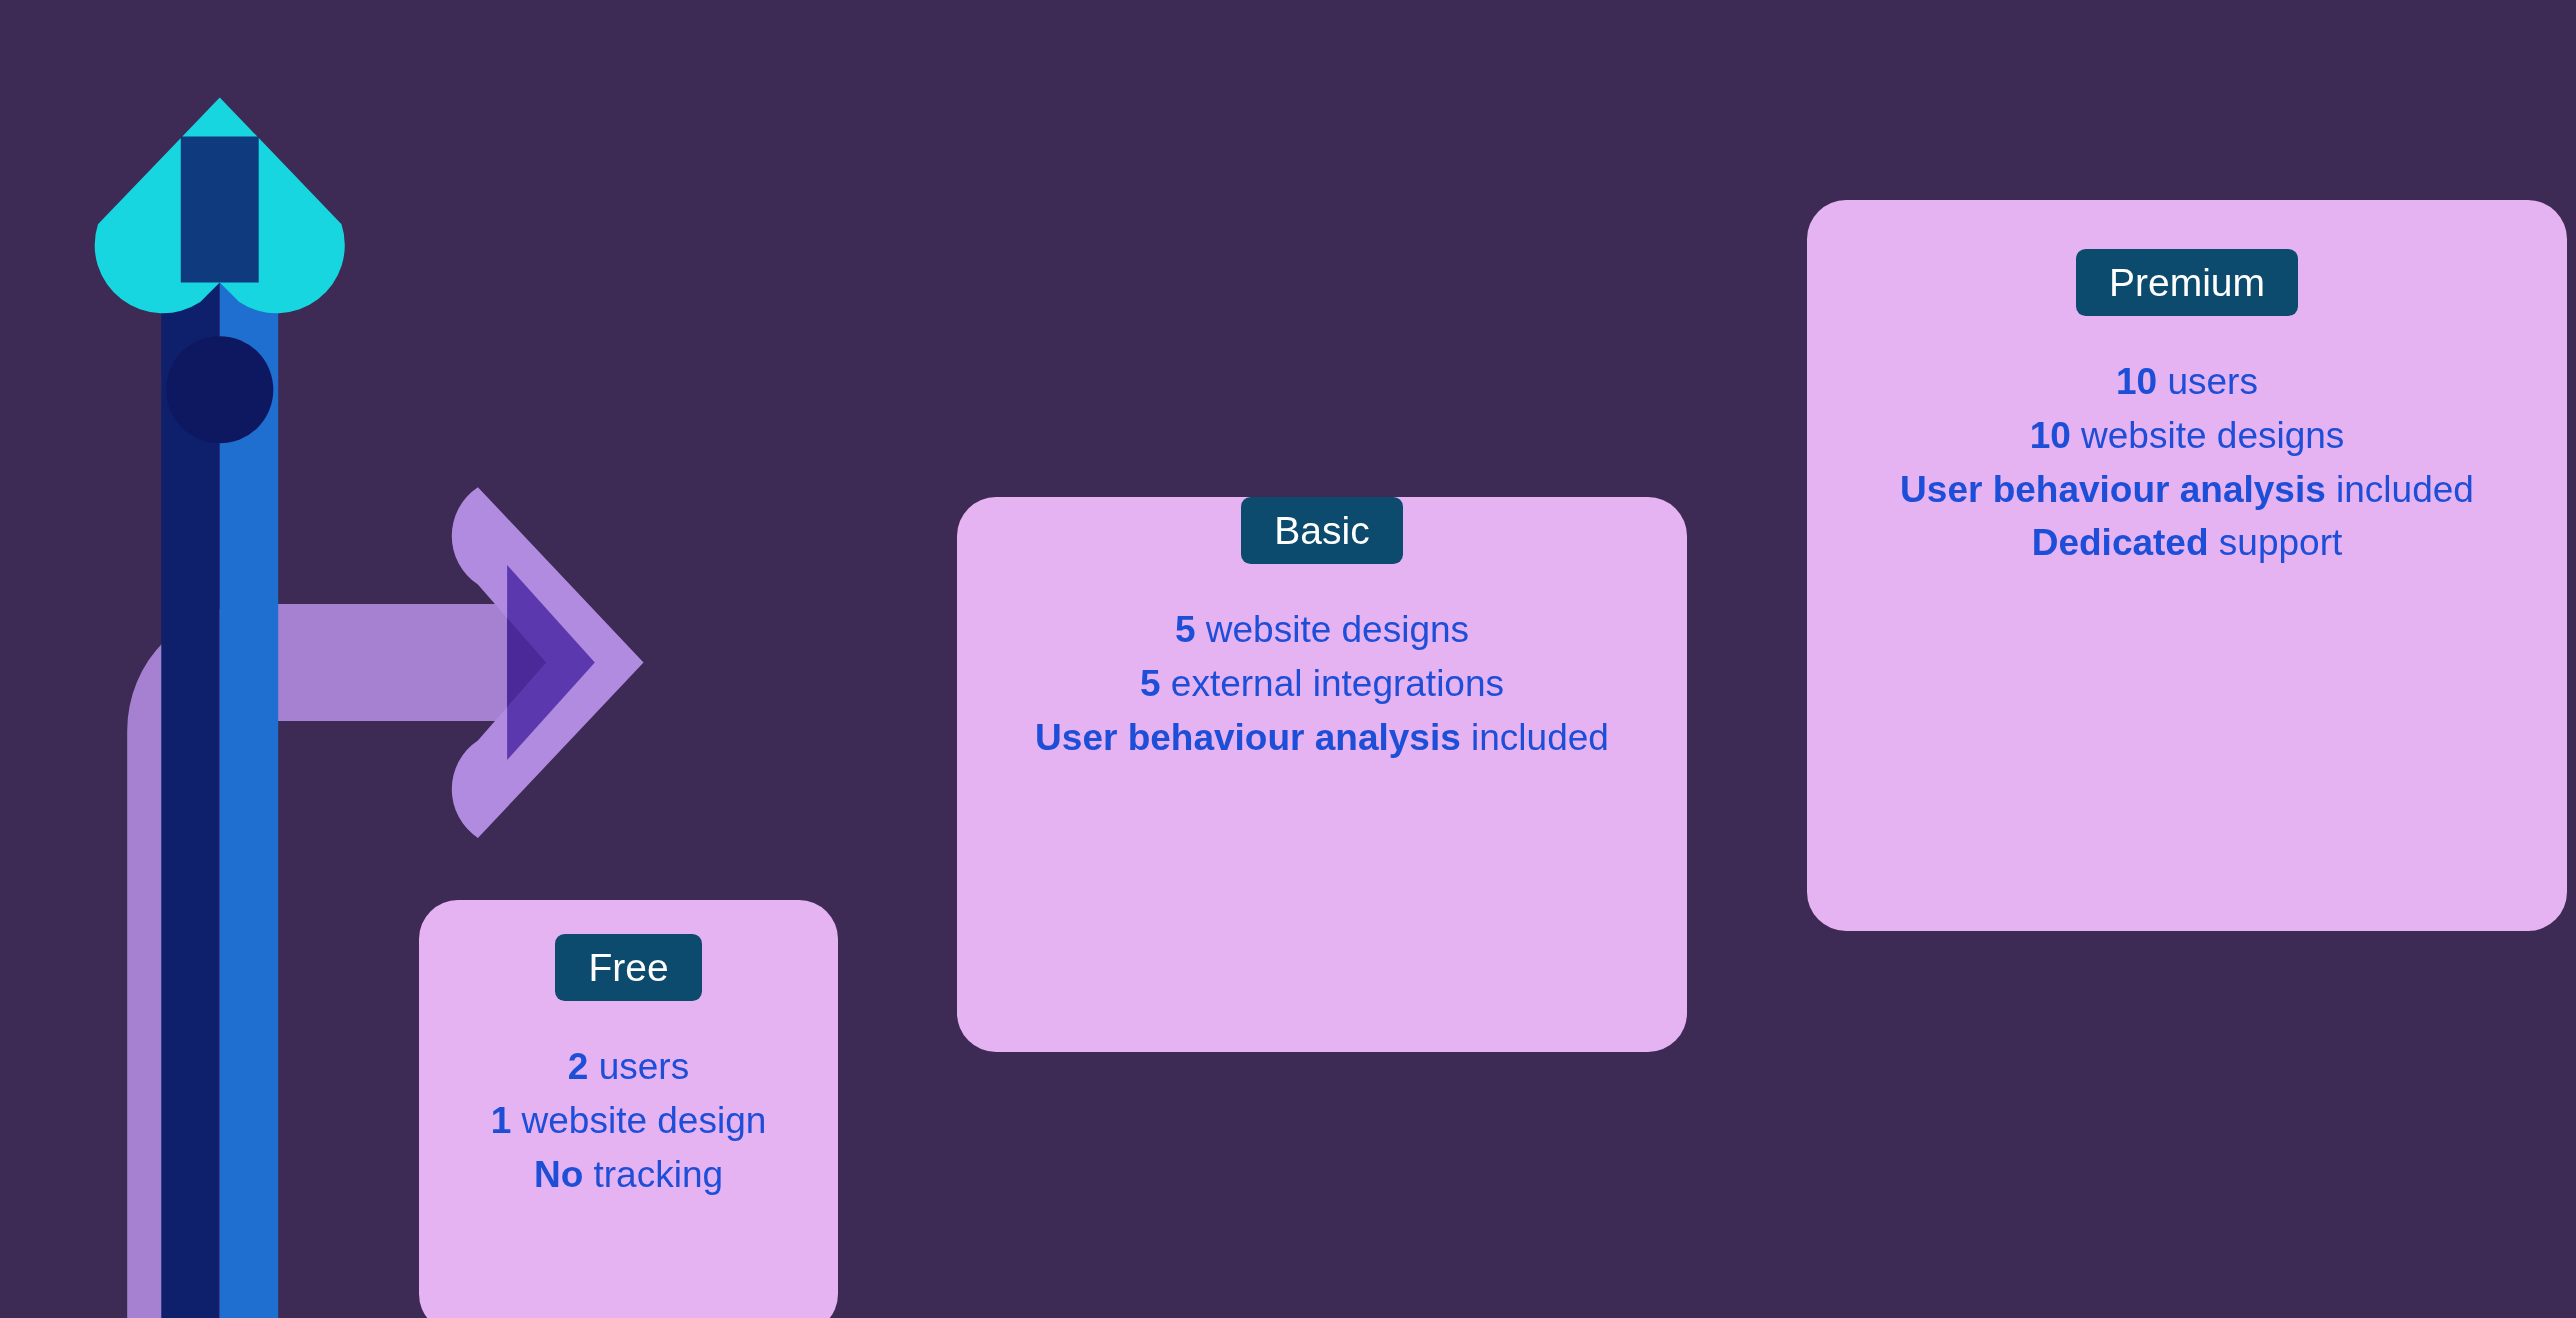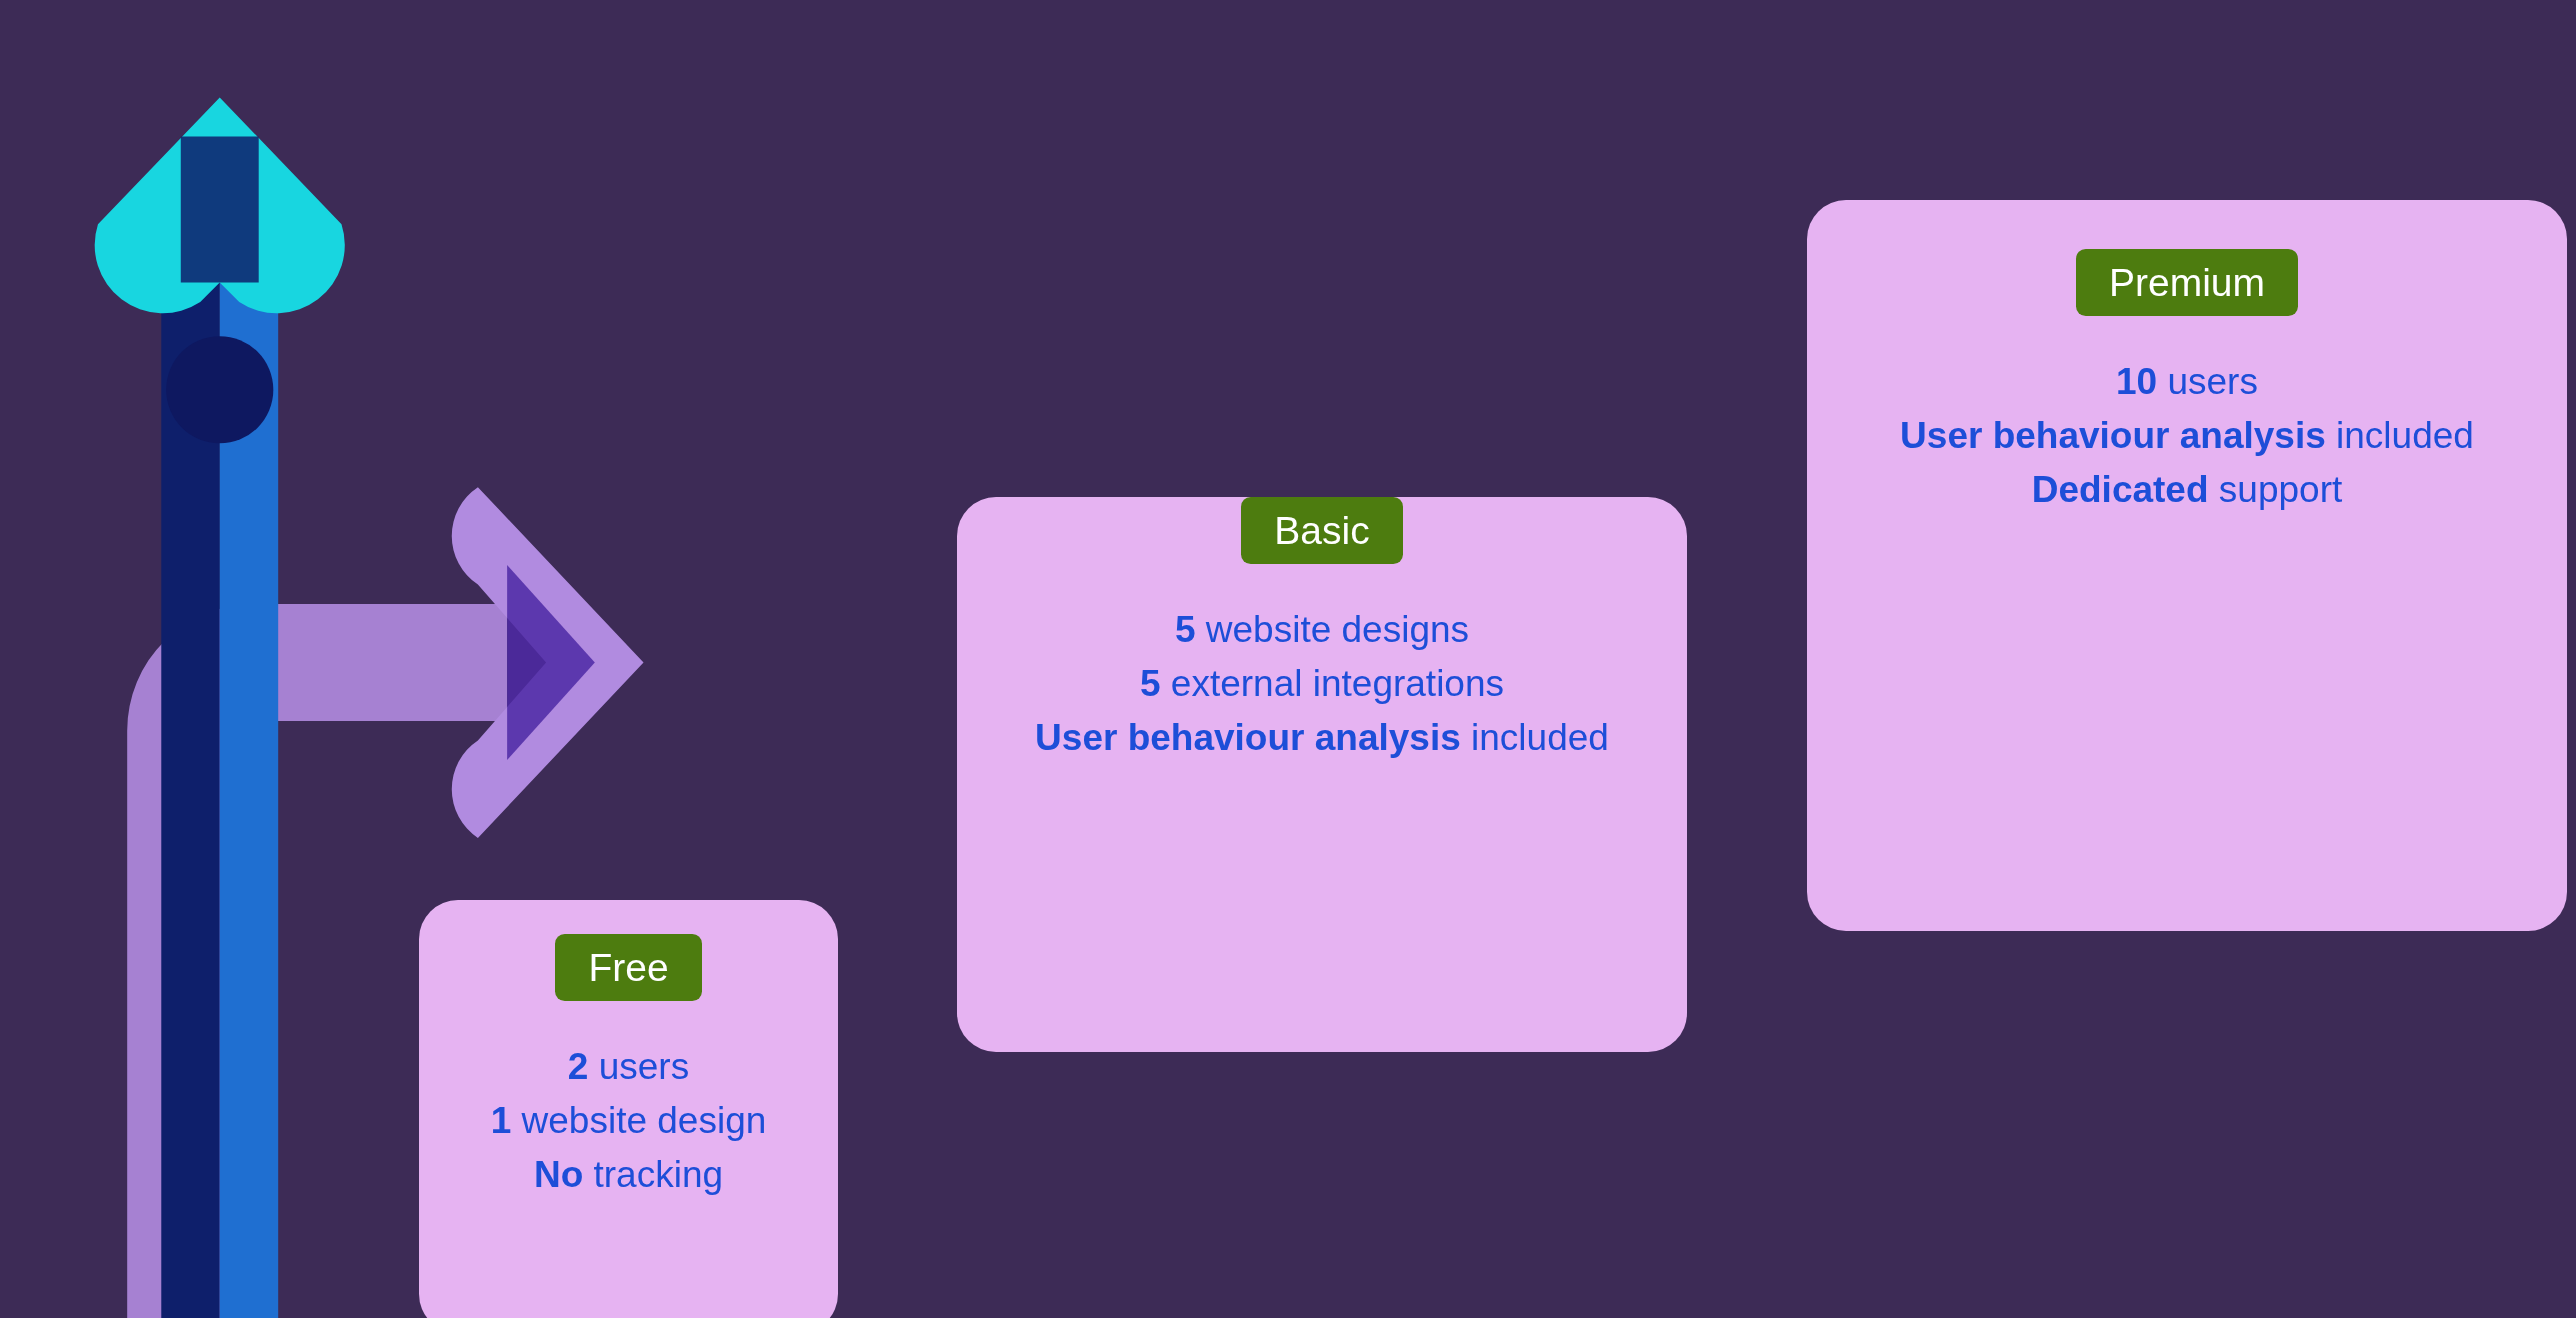--- a/index.html
+++ b/index.html
@@ -39,21 +39,21 @@
   }
   .card-premium {
     left: 1807px;
     top: 200px;
     width: 760px;
     height: 682px;
     padding-top: 49px;
   }
   .tier-label {
     display: inline-block;
-    background: #4d7c0f;
+    background: #0c4a6e;
     color: #ffffff;
     font-size: 39px;
     padding: 11.7px 33px;
     border-radius: 9.7px;
     font-weight: 400;
   }
   .features {
     margin-top: 39px;
     font-size: 37px;
     line-height: 1.45;
@@ -130,19 +130,20 @@
         <div><b>5</b> website designs</div>
         <div><b>5</b> external integrations</div>
         <div><b>User behaviour analysis</b> included</div>
       </div>
   </div>
 
   <div class="card card-premium">
     <span class="tier-label">Premium</span>
     <div class="features">
         <div><b>10</b> users</div>
+        <div><b>10</b> website designs</div>
         <div><b>User behaviour analysis</b> included</div>
         <div><b>Dedicated</b> support</div>
       </div>
   </div>
 
 </div>
 
 
 </body></html>

